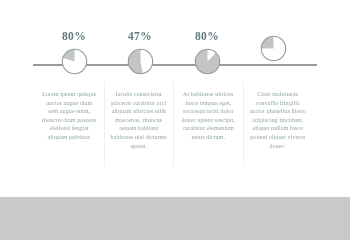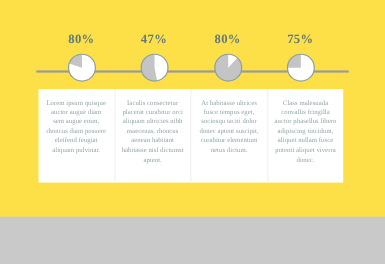--- a/index.html
+++ b/index.html
@@ -10,21 +10,21 @@
     width: 350px;
     height: 197px;
     overflow: hidden;
     background: #c9c9c9;
     font-family: "Liberation Serif", serif;
   }
   #stage {
     position: relative;
     width: 350px;
     height: 197px;
-    background: #fde047;
+    background: #ffffff;
   }
 
   
   #timeline-rule {
     position: absolute;
     left: 33px;
     top: 64px;
     width: 284px;
     height: 1.5px;
     background: #9a9a9a;
@@ -125,21 +125,20 @@
         <div class="marker-value">80%</div>
         <div class="pie-wrap">
           <svg width="27" height="27" viewBox="0 0 27 27">
             <circle cx="13.5" cy="13.5" r="12.2" fill="#c4c4c4"></circle>
             <path d="M 13.5 13.5 L 13.5 1.3000000000000007 A 12.2 12.2 0 0 1 21.851 4.607 Z" fill="#ffffff"></path>
             <circle cx="13.5" cy="13.5" r="12.2" fill="none" stroke="#8c9ea2" stroke-width="1.1"></circle>
           </svg>
         </div>
       </div>
       <div class="marker" style="left: 273px;">
-        <div class="marker-value">75%</div>
         <div class="pie-wrap">
           <svg width="27" height="27" viewBox="0 0 27 27">
             <circle cx="13.5" cy="13.5" r="12.2" fill="#c4c4c4"></circle>
             <path d="M 13.5 13.5 L 13.5 1.3000000000000007 A 12.2 12.2 0 1 1 1.300 13.500 Z" fill="#ffffff"></path>
             <circle cx="13.5" cy="13.5" r="12.2" fill="none" stroke="#8c9ea2" stroke-width="1.1"></circle>
           </svg>
         </div>
       </div>
     </div>
 

